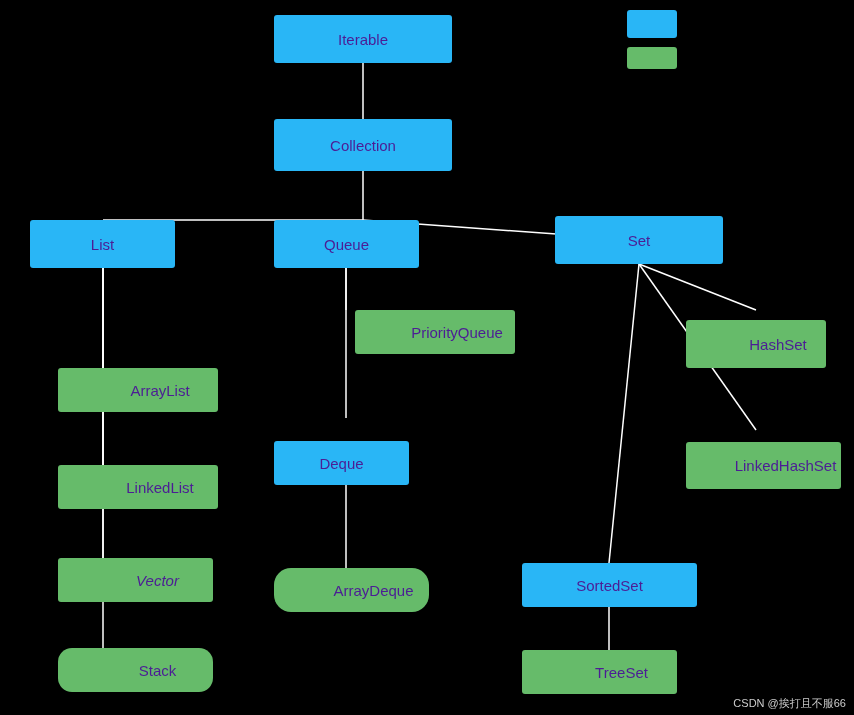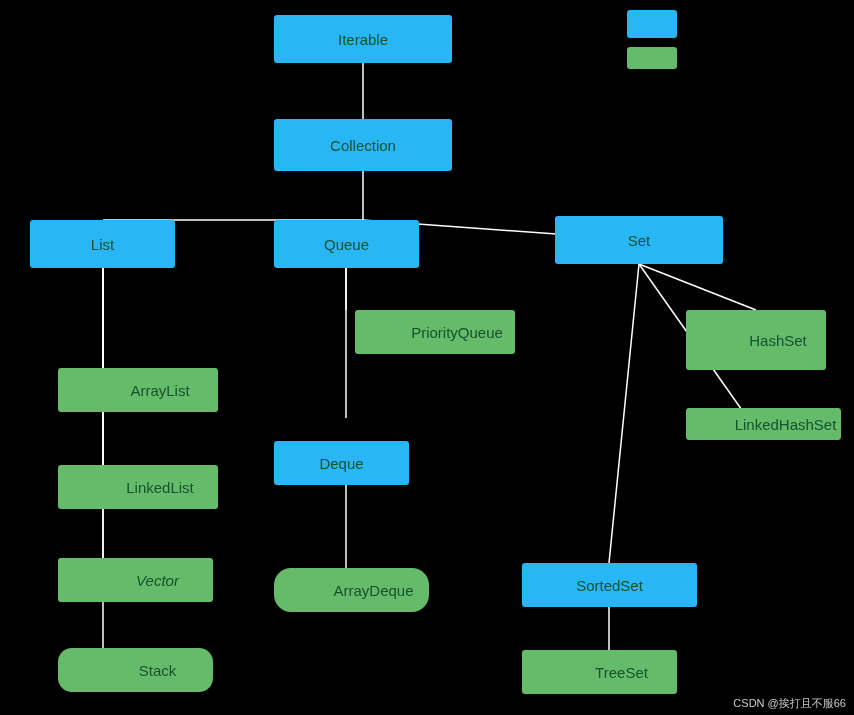--- a/index.html
+++ b/index.html
@@ -10,21 +10,21 @@
       overflow: hidden;
       font-family: Arial, sans-serif;
       position: relative;
     }
 
     .node {
       position: absolute;
       display: flex;
       align-items: center;
       justify-content: center;
-      color: #14532d;
+      color: #4c1d95;
       font-size: 15px;
       font-weight: 500;
       border-radius: 3px;
       text-align: center;
     }
 
     .blue { background-color: #29b6f6; }
     .green { background-color: #66bb6a; padding-left: 44px; }
 
     svg.lines {
@@ -70,24 +70,24 @@
 
 <div id="nodes-container">
     <div class="node blue" style="left: 274px; top: 15px; width: 178px; height: 48px;">Iterable</div>
     <div class="node blue" style="left: 627px; top: 10px; width: 50px; height: 28px;"></div>
     <div class="node green" style="left: 627px; top: 47px; width: 50px; height: 22px;"></div>
     <div class="node blue" style="left: 274px; top: 119px; width: 178px; height: 52px;">Collection</div>
     <div class="node blue" style="left: 30px; top: 220px; width: 145px; height: 48px;">List</div>
     <div class="node blue" style="left: 274px; top: 220px; width: 145px; height: 48px;">Queue</div>
     <div class="node blue" style="left: 555px; top: 216px; width: 168px; height: 48px;">Set</div>
     <div class="node green" style="left: 355px; top: 310px; width: 160px; height: 44px;">PriorityQueue</div>
-    <div class="node green" style="left: 686px; top: 310px; width: 140px; height: 60px;">HashSet</div>
+    <div class="node green" style="left: 686px; top: 320px; width: 140px; height: 48px;">HashSet</div>
     <div class="node green" style="left: 58px; top: 368px; width: 160px; height: 44px;">ArrayList</div>
     <div class="node blue" style="left: 274px; top: 418px; width: 135px; height: 44px; margin-top: 23px;">Deque</div>
-    <div class="node green" style="left: 686px; top: 408px; width: 155px; height: 32px;">LinkedHashSet</div>
+    <div class="node green" style="left: 686px; top: 442px; width: 155px; height: 47px;">LinkedHashSet</div>
     <div class="node green" style="left: 58px; top: 465px; width: 160px; height: 44px;">LinkedList</div>
     <div class="node green" style="left: 58px; top: 558px; width: 155px; height: 44px; font-style: italic;">Vector</div>
     <div class="node green" style="left: 274px; top: 568px; width: 155px; height: 44px; border-radius: 17px;">ArrayDeque</div>
     <div class="node blue" style="left: 522px; top: 563px; width: 175px; height: 44px;">SortedSet</div>
     <div class="node green" style="left: 58px; top: 648px; width: 155px; height: 44px; border-radius: 14px;">Stack</div>
     <div class="node green" style="left: 522px; top: 650px; width: 155px; height: 44px;">TreeSet</div>
   </div>
 
 <div class="watermark">CSDN @挨打且不服66</div>
 

